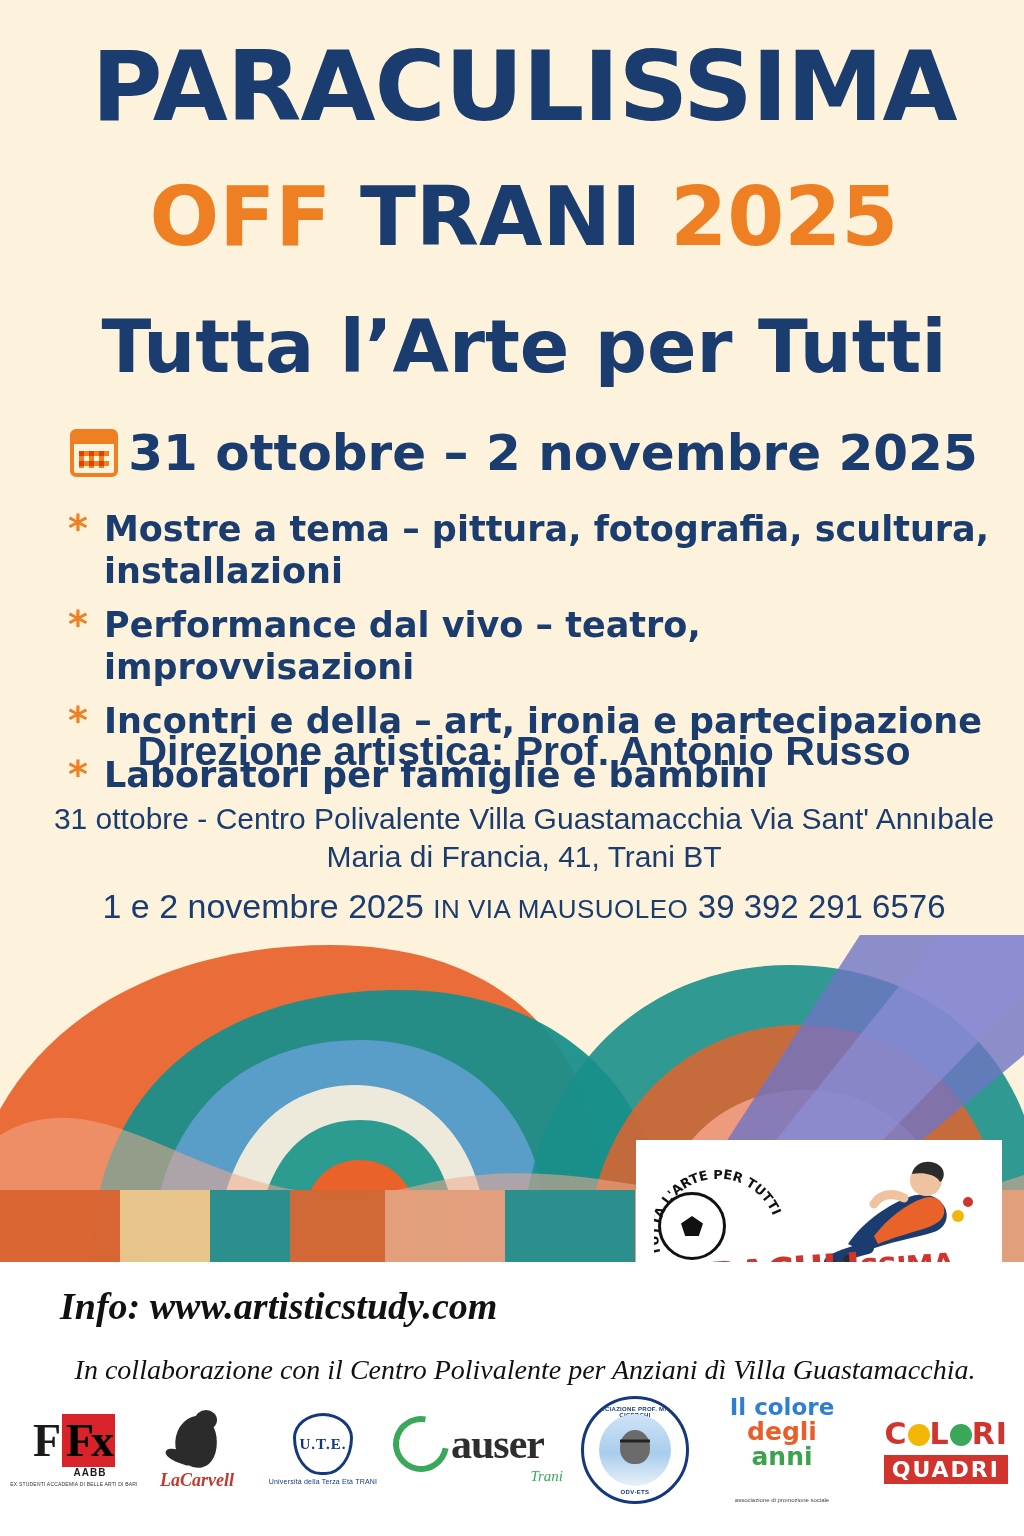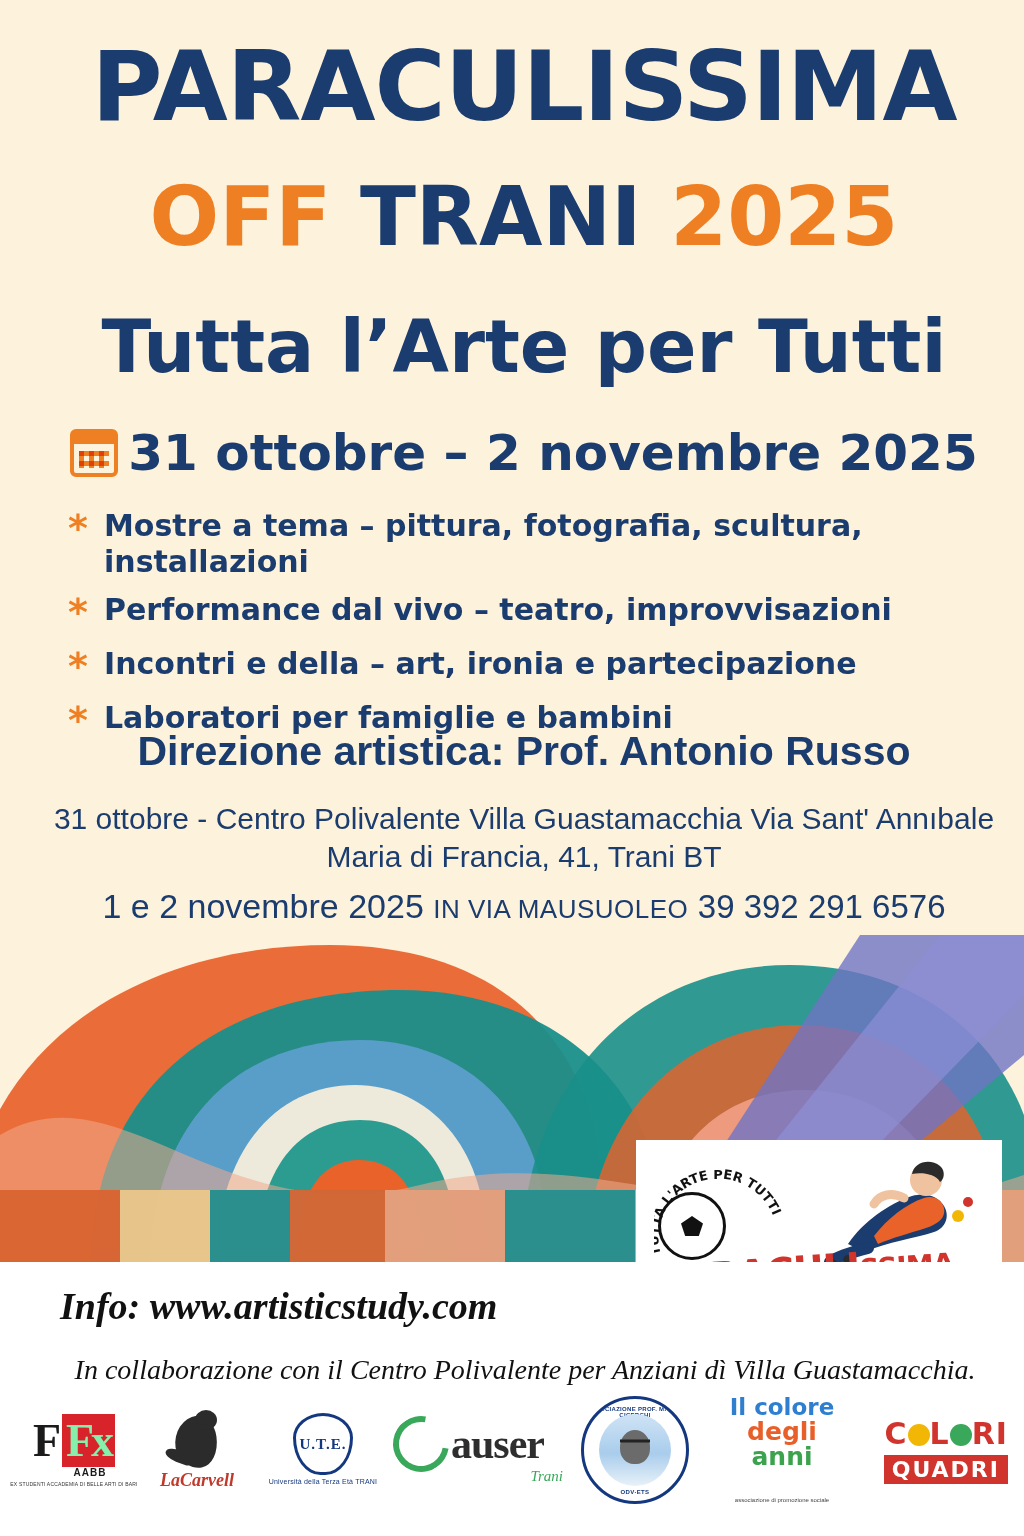--- a/index.html
+++ b/index.html
@@ -124,21 +124,21 @@
   .bullet-star {
     color: #ef7f23;
     font-size: 38px;
     font-weight: bold;
     width: 36px;
     flex: 0 0 36px;
     line-height: 1.1;
     font-family: "DejaVu Sans", sans-serif;
   }
   .bullet-text {
-    font-size: 30px;
+    font-size: 35px;
     font-weight: bold;
     color: #1b3c6e;
     font-family: "DejaVu Sans", sans-serif;
     line-height: 1.2;
   }
 
   .direction {
     position: absolute;
     top: 728px;
     left: 0;
@@ -249,21 +249,21 @@
     font-family: "Liberation Serif", serif;
     font-size: 46px;
     color: #1b1b1b;
     font-weight: bold;
     position: relative;
     letter-spacing: -3px;
   }
   .logo-aabb .fx .boxred {
     display: inline-block;
     background: #d8232a;
-    color: #86efac;
+    color: #000000;
     padding: 0 4px;
     margin-left: 4px;
   }
   .logo-aabb .aabb {
     font-size: 10px;
     letter-spacing: 1px;
     color: #1b1b1b;
     font-weight: bold;
     margin-left: 32px;
   }

